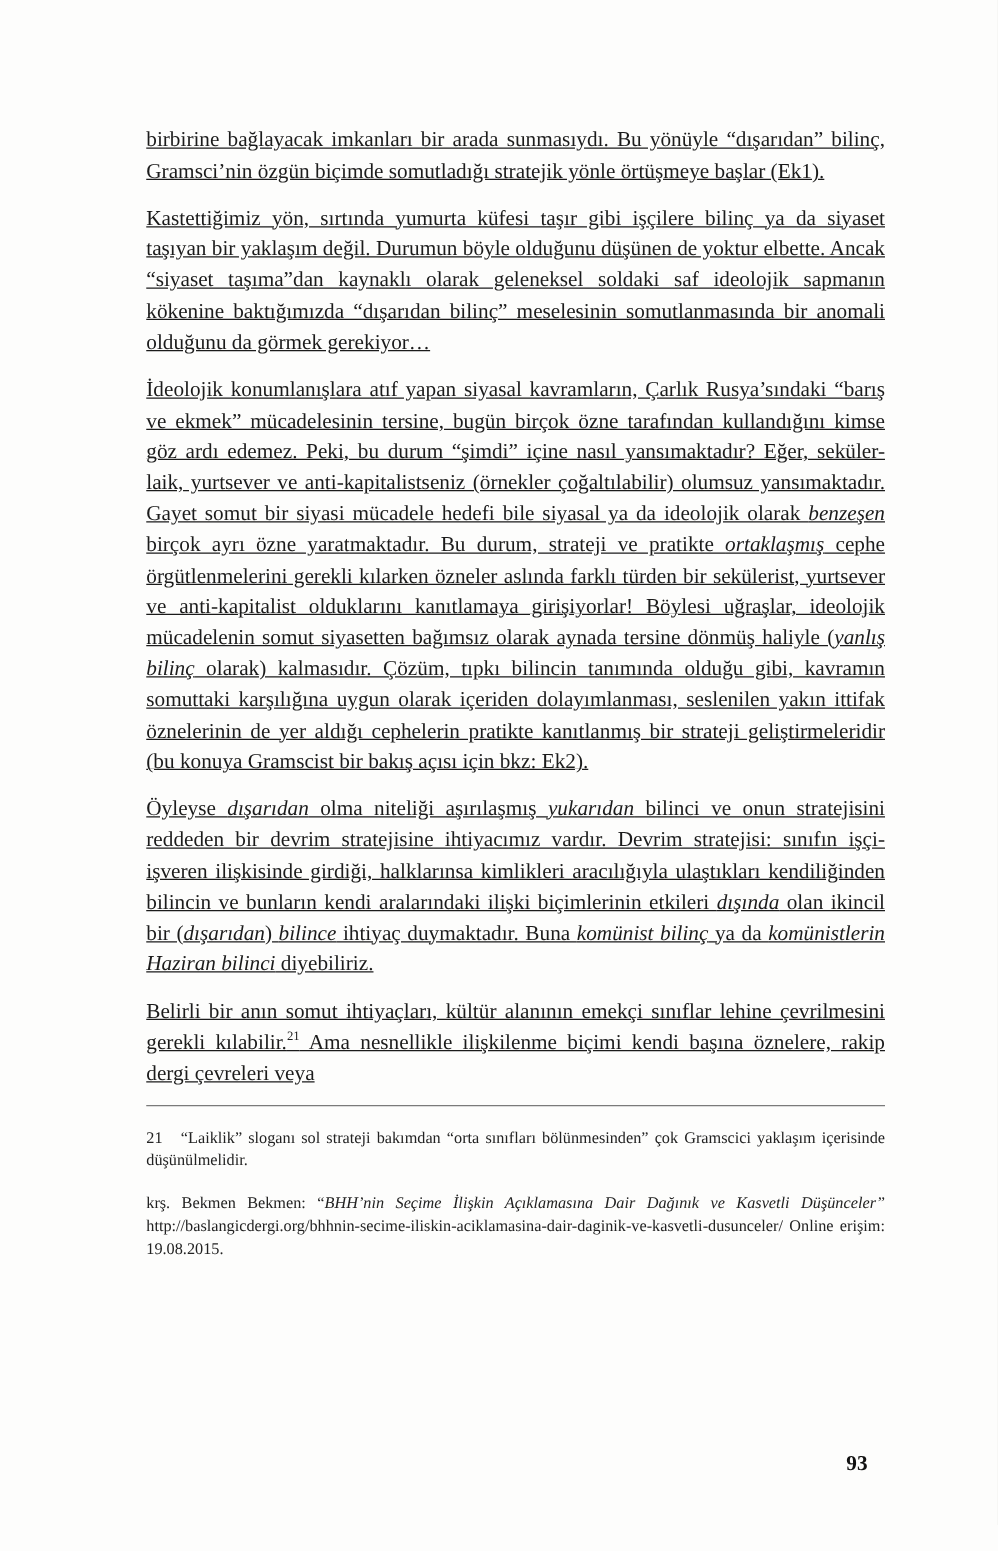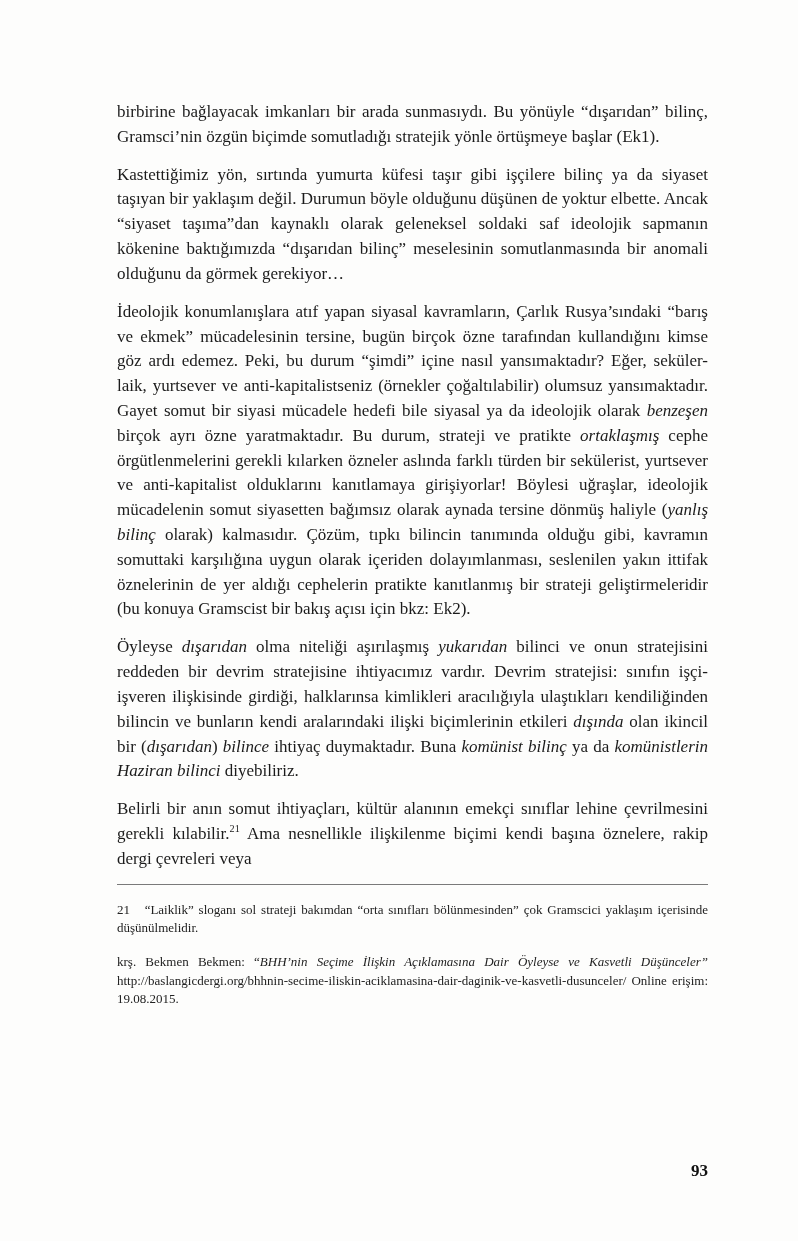--- a/index.html
+++ b/index.html
@@ -15,20 +15,21 @@
     margin: 0 auto;
     box-sizing: border-box;
     background: #fdfdfc;
     color: #1b1b1b;
     padding: 100px 90px 0 117px;
     font-family: "Liberation Serif", "DejaVu Serif", serif;
     overflow: hidden;
   }
   .text-block {
     width: 591px;
+    text-decoration: underline;
   }
   .para {
     margin: 0 0 13px 0;
     font-size: 17px;
     line-height: 1.46;
     text-align: justify;
     text-justify: inter-word;
   }
   .para:last-child {
     margin-bottom: 0;
@@ -52,21 +53,21 @@
   .footnote-para {
     margin: 16px 0 1px 0;
     font-size: 13px;
     line-height: 1.42;
     text-align: justify;
     text-justify: inter-word;
     color: #222;
   }
   .page-number {
     position: absolute;
-    right: 90px;
+    right: 104px;
     bottom: 60px;
     font-size: 17px;
     font-weight: bold;
     color: #111;
   }
 </style>
 </head>
 <body>
 
 <div class="page">
@@ -76,18 +77,18 @@
       <p class="para"><span>Kastettiğimiz yön, sırtında yumurta küfesi taşır gibi işçilere bilinç ya da siyaset taşıyan bir yaklaşım değil. Durumun böyle olduğunu düşünen de yoktur elbette. Ancak “siyaset taşıma”dan kaynaklı olarak geleneksel soldaki saf ideolojik sapmanın kökenine baktığımızda “dışarıdan bilinç” meselesinin somutlanmasında bir anomali olduğunu da görmek gerekiyor…</span></p>
       <p class="para"><span>İdeolojik konumlanışlara atıf yapan siyasal kavramların, Çarlık Rusya’sındaki “barış ve ekmek” mücadelesinin tersine, bugün birçok özne tarafından kullandığını kimse göz ardı edemez. Peki, bu durum “şimdi” içine nasıl yansımaktadır? Eğer, seküler-laik, yurtsever ve anti-kapitalistseniz (örnekler çoğaltılabilir) olumsuz yansımaktadır. Gayet somut bir siyasi mücadele hedefi bile siyasal ya da ideolojik olarak </span><span class="italic">benzeşen</span><span> birçok ayrı özne yaratmaktadır. Bu durum, strateji ve pratikte </span><span class="italic">ortaklaşmış</span><span> cephe örgütlenmelerini gerekli kılarken özneler aslında farklı türden bir sekülerist, yurtsever ve anti-kapitalist olduklarını kanıtlamaya girişiyorlar! Böylesi uğraşlar, ideolojik mücadelenin somut siyasetten bağımsız olarak aynada tersine dönmüş haliyle (</span><span class="italic">yanlış bilinç</span><span> olarak) kalmasıdır. Çözüm, tıpkı bilincin tanımında olduğu gibi, kavramın somuttaki karşılığına uygun olarak içeriden dolayımlanması, seslenilen yakın ittifak öznelerinin de yer aldığı cephelerin pratikte kanıtlanmış bir strateji geliştirmeleridir (bu konuya Gramscist bir bakış açısı için bkz: Ek2).</span></p>
       <p class="para"><span>Öyleyse </span><span class="italic">dışarıdan</span><span> olma niteliği aşırılaşmış </span><span class="italic">yukarıdan</span><span> bilinci ve onun stratejisini reddeden bir devrim stratejisine ihtiyacımız vardır. Devrim stratejisi: sınıfın işçi-işveren ilişkisinde girdiği, halklarınsa kimlikleri aracılığıyla ulaştıkları kendiliğinden bilincin ve bunların kendi aralarındaki ilişki biçimlerinin etkileri </span><span class="italic">dışında</span><span> olan ikincil bir (</span><span class="italic">dışarıdan</span><span>) </span><span class="italic">bilince</span><span> ihtiyaç duymaktadır. Buna </span><span class="italic">komünist bilinç</span><span> ya da </span><span class="italic">komünistlerin Haziran bilinci</span><span> diyebiliriz.</span></p>
       <p class="para"><span>Belirli bir anın somut ihtiyaçları, kültür alanının emekçi sınıflar lehine çevrilmesini gerekli kılabilir.</span><sup>21</sup><span> Ama nesnellikle ilişkilenme biçimi kendi başına öznelere, rakip dergi çevreleri veya</span></p>
     </main>
 
   <hr class="footnote-sep">
 
   <section class="footnotes">
       <p class="footnote-para"><span>21&nbsp;&nbsp;&nbsp;“Laiklik”  sloganı sol strateji bakımdan “orta sınıfları bölünmesinden” çok Gramscici yaklaşım içerisinde düşünülmelidir.</span></p>
-      <p class="footnote-para"><span>krş. Bekmen Bekmen: “</span><span class="italic">BHH’nin Seçime İlişkin Açıklamasına Dair Öyleyse ve Kasvetli Düşünceler”</span><span> http://baslangicdergi.org/bhhnin-secime-iliskin-aciklamasina-dair-daginik-ve-kasvetli-dusunceler/  Online erişim: 19.08.2015.</span></p>
+      <p class="footnote-para"><span>krş. Bekmen Bekmen: “</span><span class="italic">BHH’nin Seçime İlişkin Açıklamasına Dair Dağınık ve Kasvetli Düşünceler”</span><span> http://baslangicdergi.org/bhhnin-secime-iliskin-aciklamasina-dair-daginik-ve-kasvetli-dusunceler/  Online erişim: 19.08.2015.</span></p>
     </section>
 
   <div class="page-number">93</div>
 
 </div>
 
 </body></html>

